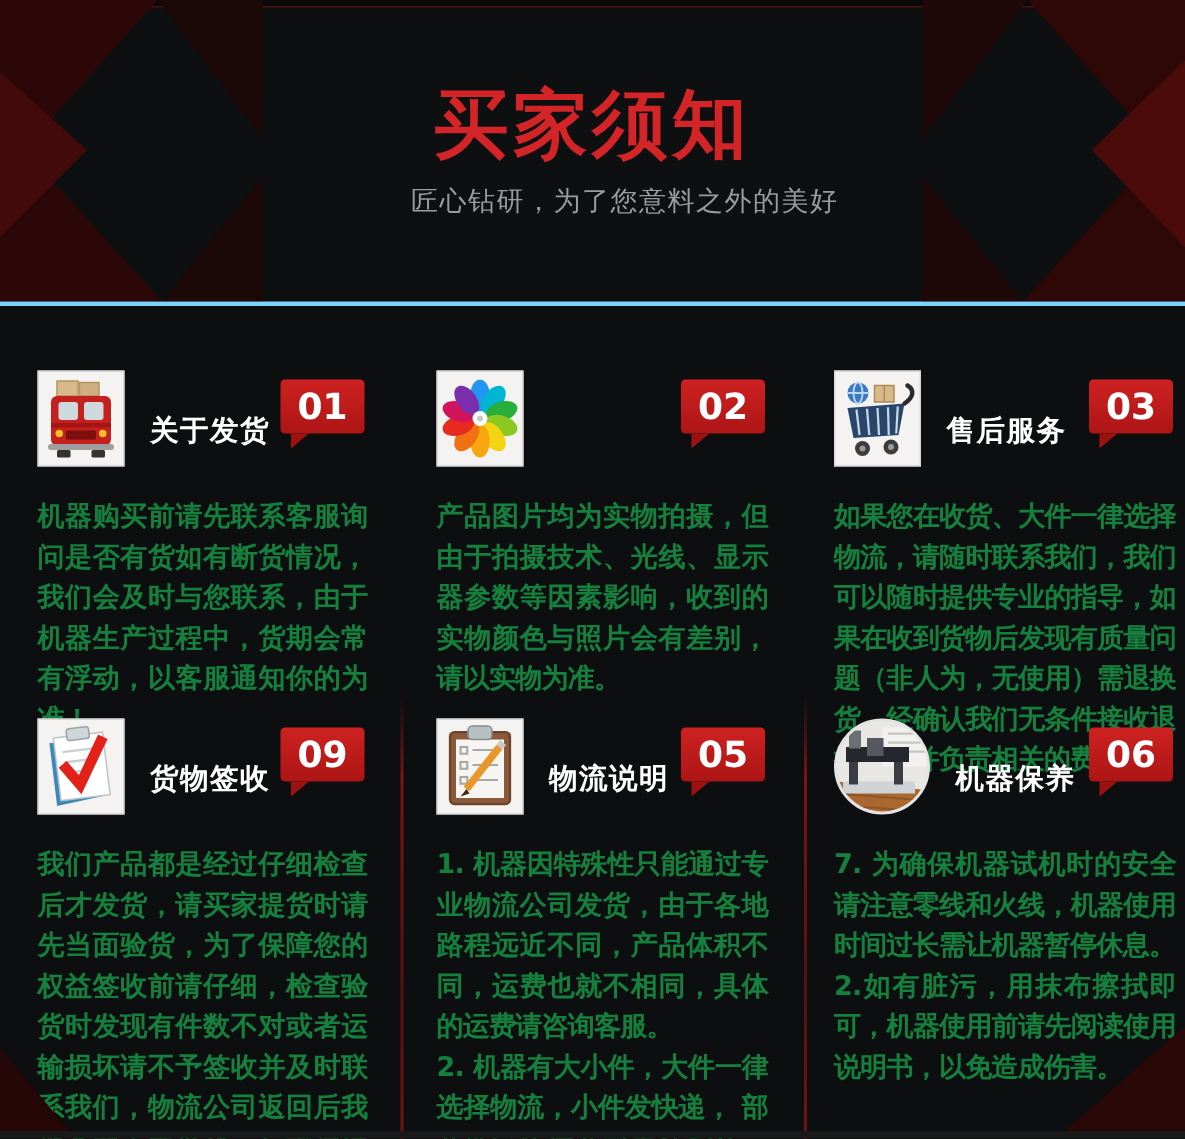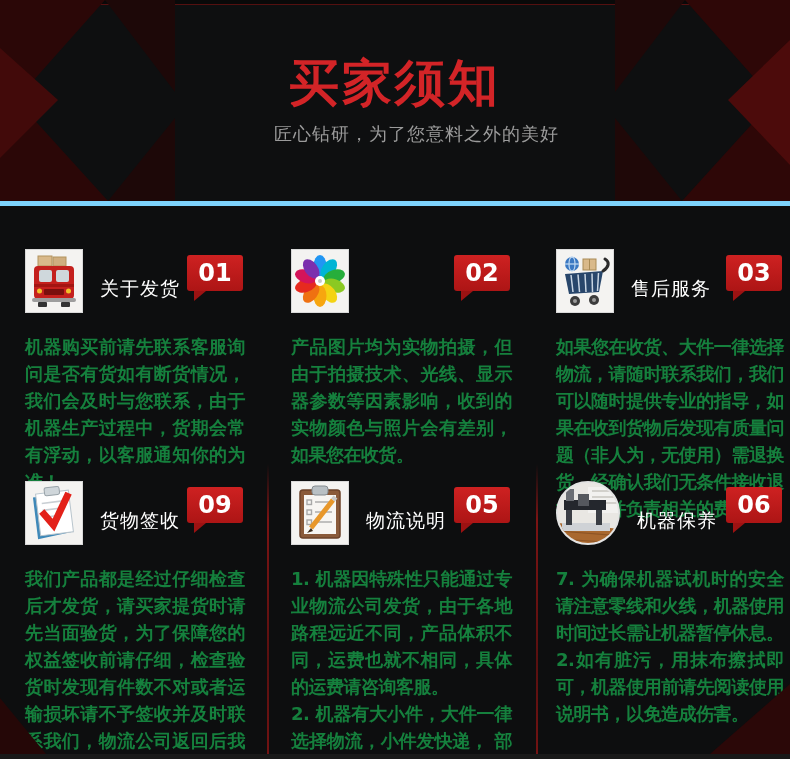--- a/index.html
+++ b/index.html
@@ -2,21 +2,21 @@
 <html><head>
 <meta charset="utf-8">
 <style>
   html,body{margin:0;padding:0;}
   body{
     width:790px;height:759px;position:relative;overflow:hidden;
     background:#0d0e0f;
     font-family:"DejaVu Sans","Liberation Sans",sans-serif;
   }
   
-  .header{position:relative;height:201px;background:#0e0f10;border-bottom:5px solid #7dd3fc;overflow:hidden;}
+  .header{position:relative;height:201px;background:#0e0f10;border-bottom:3px solid #7dd3fc;overflow:hidden;}
   .topstrip{position:absolute;top:0;left:0;right:0;height:4px;background:#090909;border-bottom:1px solid #541010;}
   .decor{position:absolute;top:0;width:175px;height:201px;}
   .decor.right{right:0;transform:scaleX(-1);}
   .decor.left{left:0;}
   .h-title{
     position:absolute;top:56px;left:0;right:0;text-align:center;
     color:#d32427;font-size:50px;font-weight:900;letter-spacing:3px;line-height:1.1;
   }
   .h-sub{
     position:absolute;top:122px;left:0;right:0;text-align:center;
@@ -28,21 +28,21 @@
     background:linear-gradient(to bottom,rgba(120,18,18,0),#7c1414 14%,#591010 50%,#7c1414 82%,rgba(70,12,12,.35));}
   .v-div.d1{left:267px;} .v-div.d2{left:536px;}
   .section{box-sizing:border-box;position:relative;}
   .c1{padding:0 23px 0 25px;} .c2{padding:0 25px 0 23px;} .c3{padding:0 6px 0 19px;}
   .row1{height:232px;}
   .sec-head{position:relative;display:flex;align-items:flex-end;height:64px;margin-bottom:11px;}
   .iconbox{width:58px;height:64px;background:#f4f3f1;border:1px solid #d9d9d9;box-sizing:border-box;
     display:flex;align-items:center;justify-content:center;flex:0 0 auto;}
   .photo-circle{width:64px;height:64px;border-radius:50%;border:2px solid #e3e3e3;box-sizing:border-box;
     overflow:hidden;flex:0 0 auto;background:#e9e7e3;}
-  .sec-title{color:#ffffff;font-size:19px;font-weight:normal;margin-left:17px;padding-bottom:11px;
+  .sec-title{color:#ffffff;font-size:19px;font-weight:bold;margin-left:17px;padding-bottom:11px;
     letter-spacing:1px;white-space:nowrap;margin-top:24px;}
   .badge{position:absolute;right:2px;top:6px;width:56px;height:36px;border-radius:3px;
     background:linear-gradient(180deg,#ce2121,#ad1515);
     color:#fff;font-size:24px;font-weight:bold;display:flex;align-items:center;justify-content:center;z-index:2;}
   .badge::after{content:"";position:absolute;left:7px;top:100%;width:0;height:0;
     border-style:solid;border-width:10px 12px 0 0;border-color:#9c1212 transparent transparent transparent;}
   .sec-body{color:#15803d;font-size:18px;letter-spacing:-0.5px;line-height:27px;font-weight:bold;text-align:justify;margin-top:20px;}
   .sec-body p{margin:0;}
   
   .bottomstrip{position:absolute;left:0;right:0;bottom:0;height:5px;background:#191919;z-index:4;}
@@ -121,21 +121,21 @@
             <ellipse cx="26" cy="11" rx="6.5" ry="11" fill="#d4145a" transform="rotate(288 26 26)"></ellipse>
             <ellipse cx="26" cy="11" rx="6.5" ry="11" fill="#7b2fae" transform="rotate(324 26 26)"></ellipse>
             <circle cx="26" cy="26" r="5" fill="#ffffff"></circle>
             <circle cx="26" cy="26" r="2" fill="#c9c9c9"></circle>
           </g>
         </svg>
       </div>
       <div class="badge">02</div>
     </div>
     <div class="sec-body">
-      <p>产品图片均为实物拍摄，但由于拍摄技术、光线、显示器参数等因素影响，收到的实物颜色与照片会有差别，如果您在收货。</p>
+      <p>产品图片均为实物拍摄，但由于拍摄技术、光线、显示器参数等因素影响，收到的实物颜色与照片会有差别，请以实物为准。</p>
       <p></p>
     </div>
   </div>
 
   <div class="section c3 row1">
     <div class="sec-head">
       <div class="iconbox">
         <svg width="52" height="54" viewBox="0 0 52 54">
           <circle cx="13" cy="10" r="7" fill="#3a78c2"></circle>
           <ellipse cx="13" cy="10" rx="3" ry="7" fill="none" stroke="#bcd6f0" stroke-width="1.3"></ellipse>

